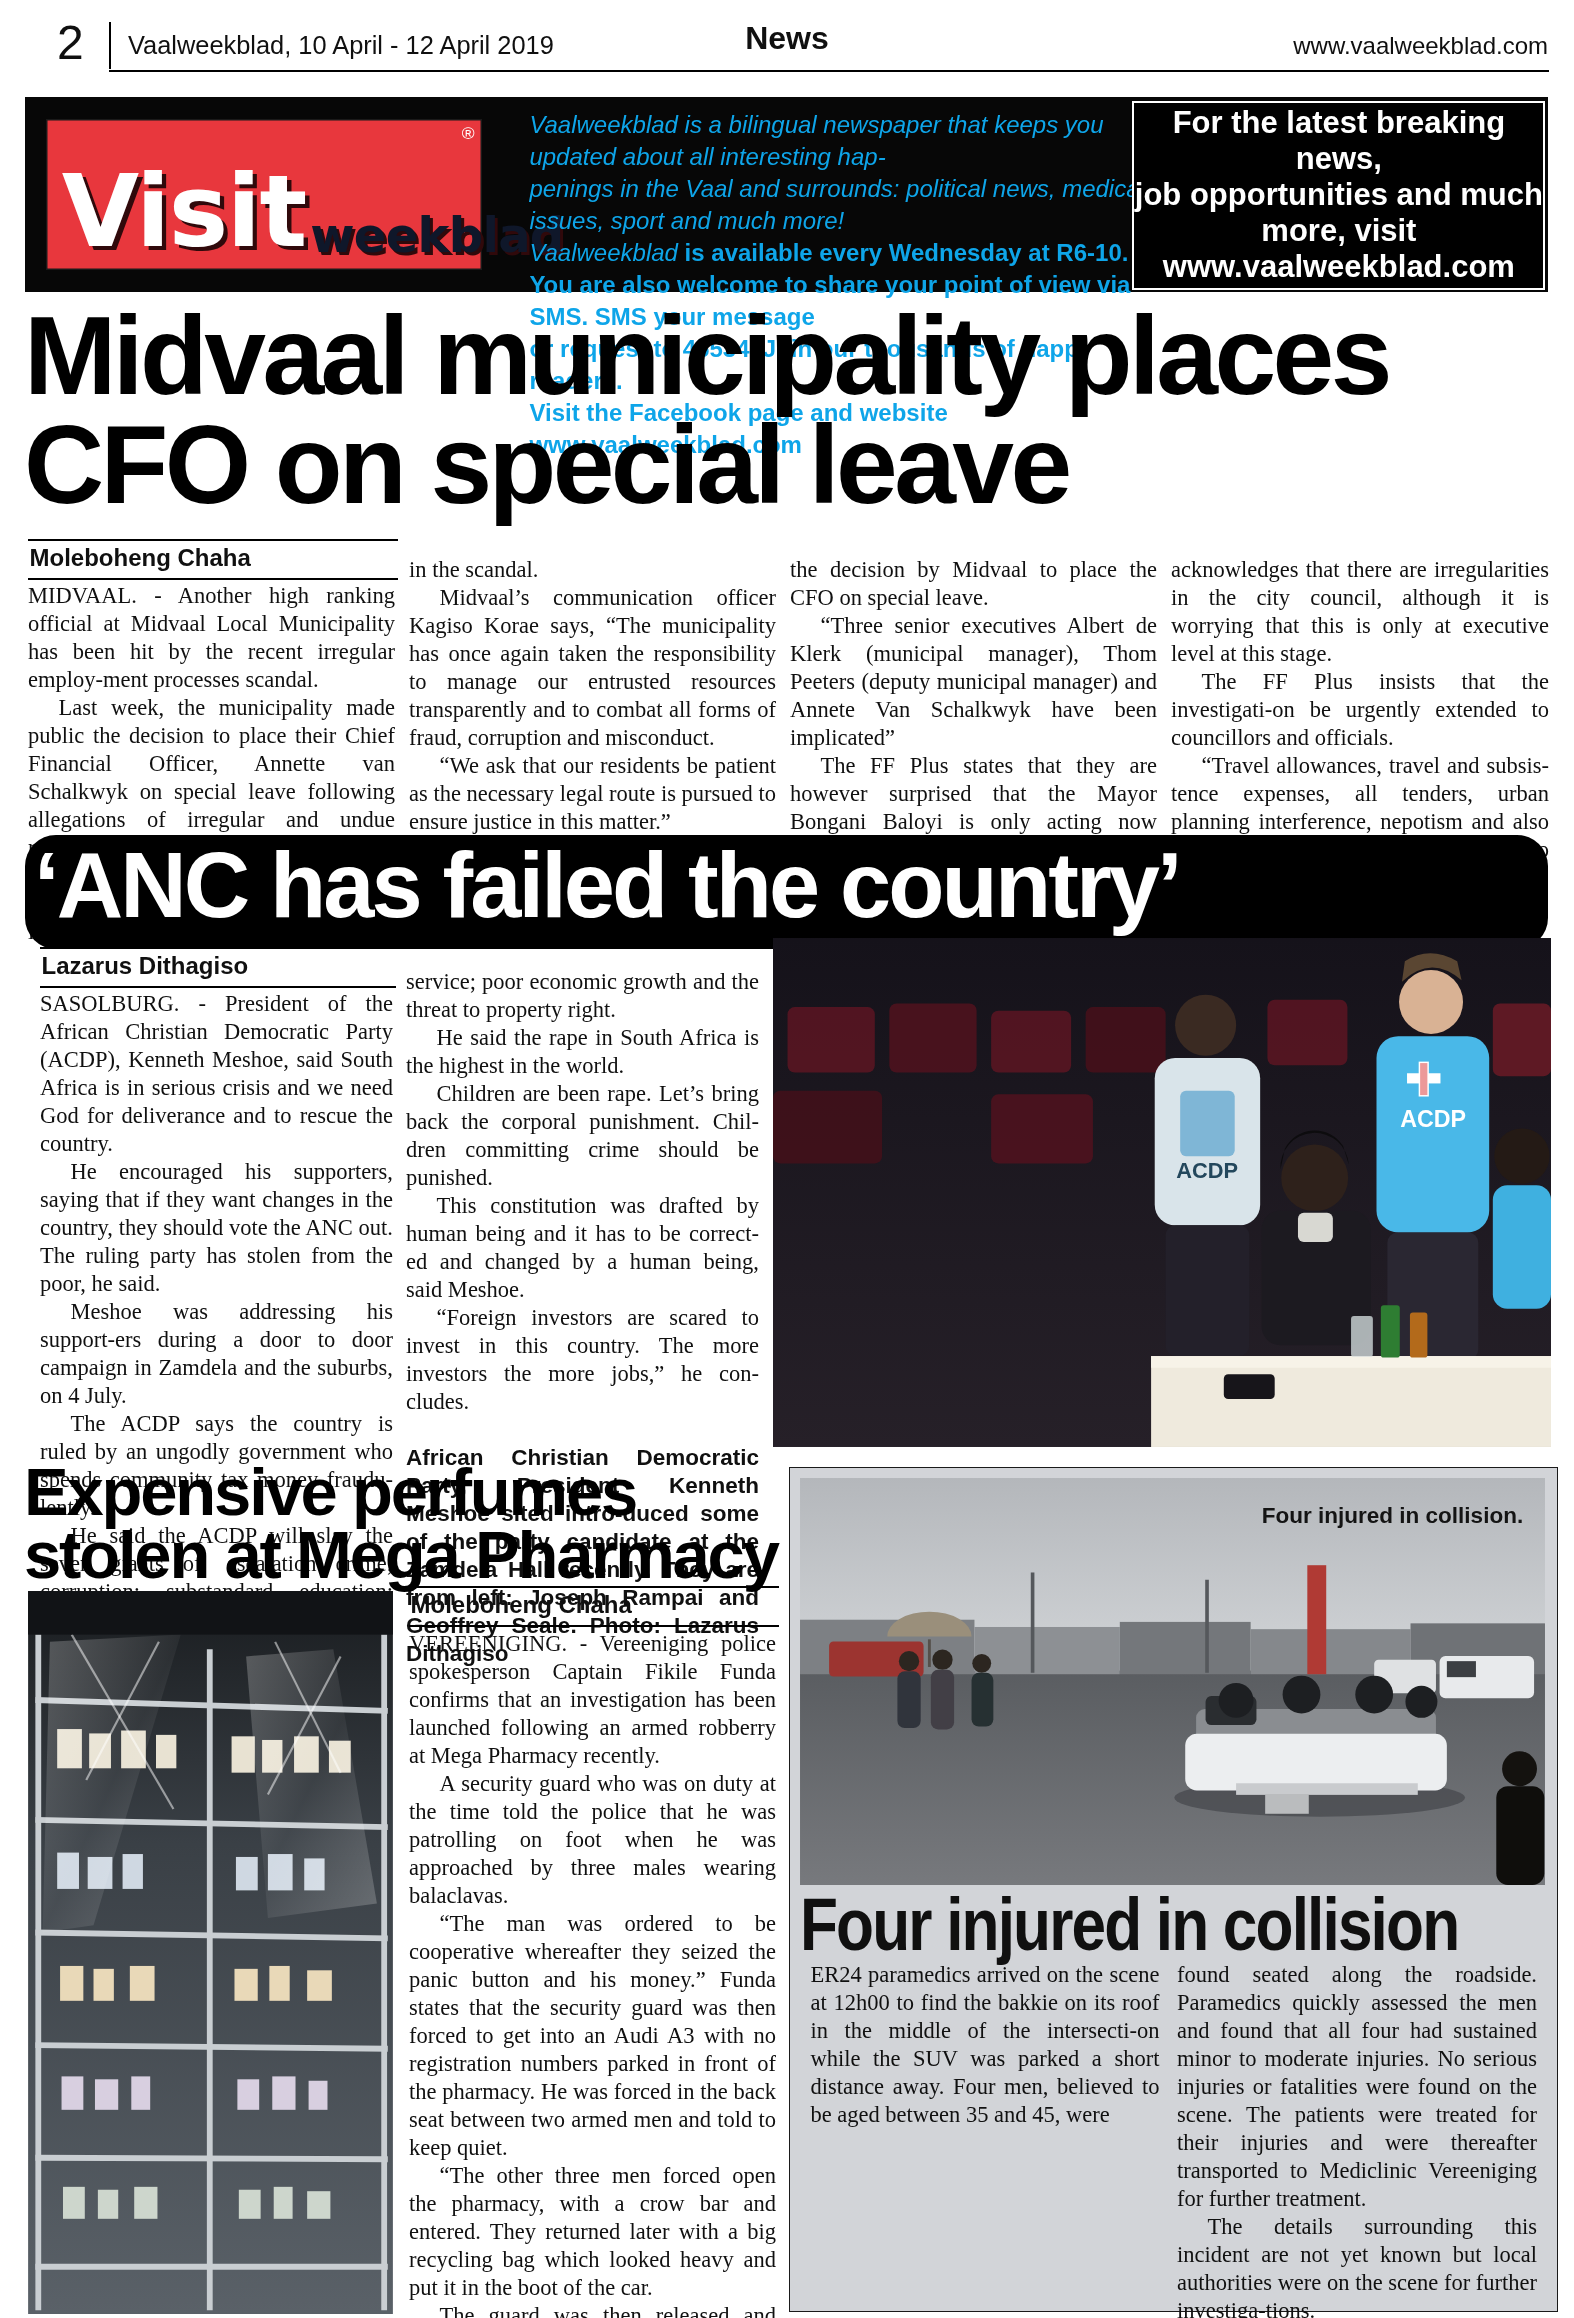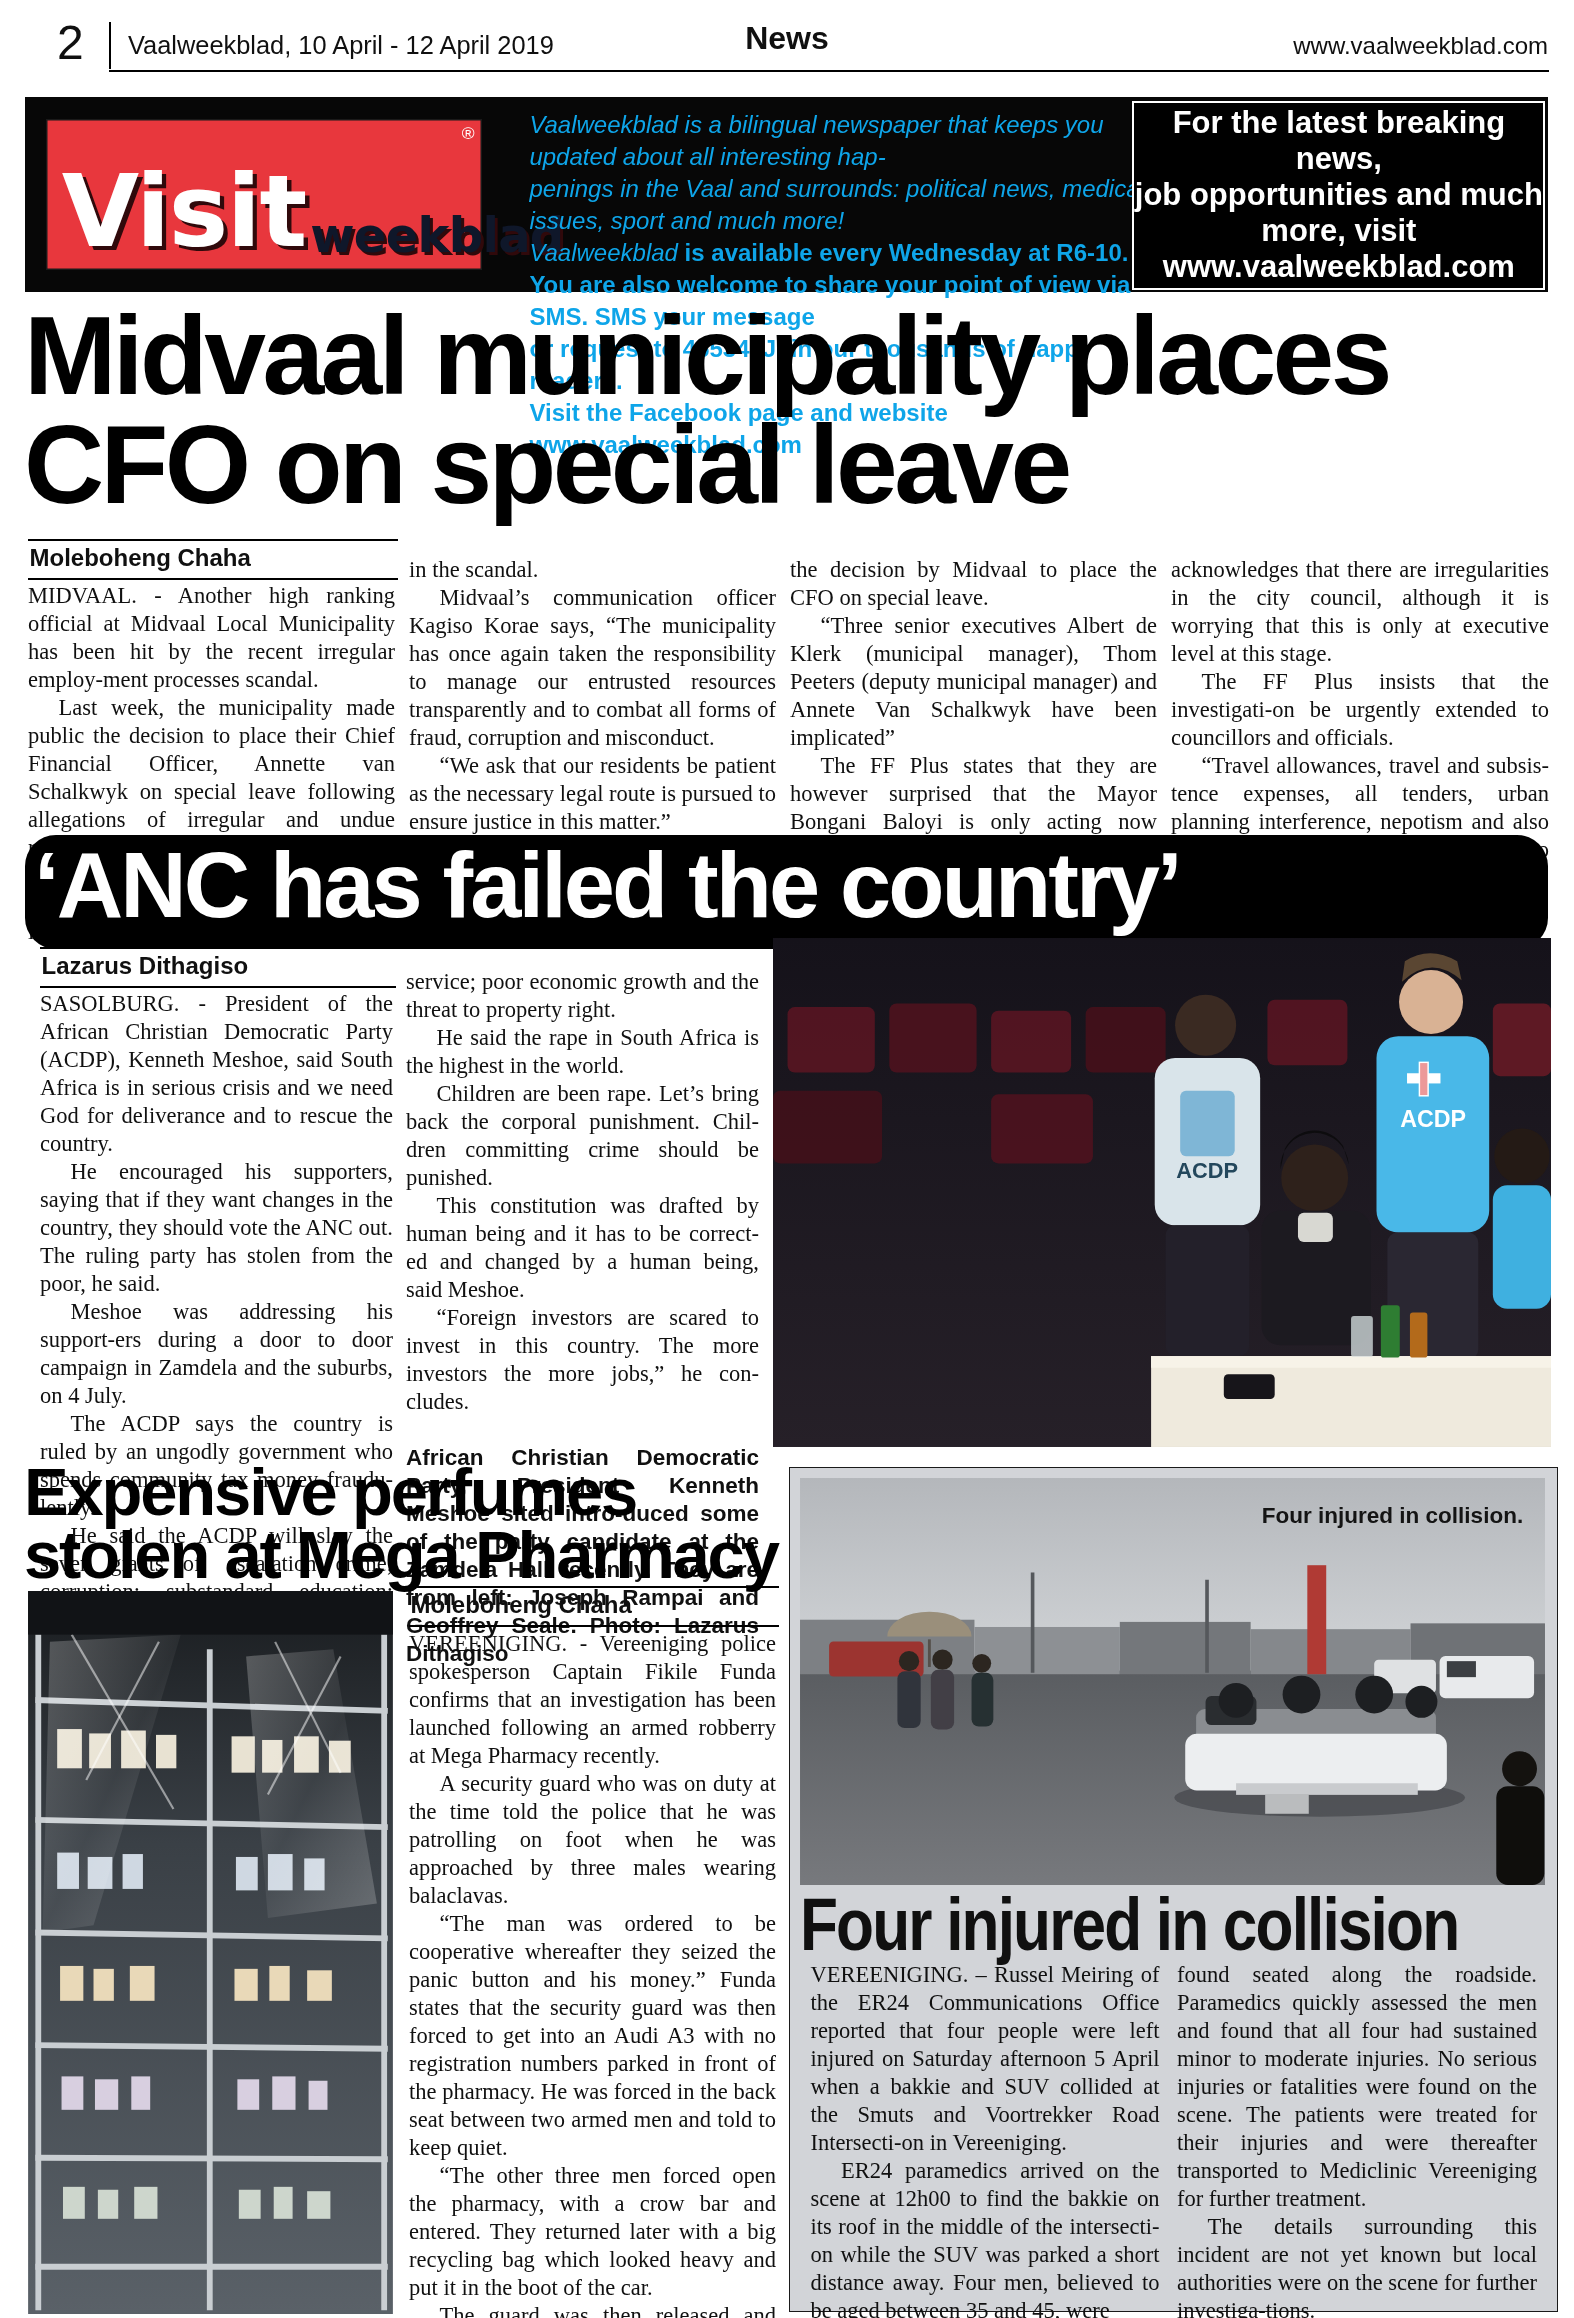--- a/index.html
+++ b/index.html
@@ -367,21 +367,20 @@
         <rect x="640" y="436" width="60" height="26" fill="#babcbe"></rect>
       </g>
 
       <g>
         <circle cx="990" cy="400" r="24" fill="#14120f"></circle>
         <rect x="958" y="424" width="66" height="136" rx="16" fill="#0f0e0c"></rect>
       </g>
     </svg>
     <div class="head-coll">Four injured in collision</div>
     <div class="body-col" style="left:20.4px;top:493px;width:349px;">
-        <p>VEREENIGING. – Russel Meiring of the ER24 Communications Office reported that four people were left injured on Saturday afternoon 5 April when a bakkie and SUV collided at the Smuts and Voortrekker Road Intersecti-on in Vereeniging.</p>
         <p>ER24 paramedics arrived on the scene at 12h00 to find the bakkie on its roof in the middle of the intersecti-on while the SUV was parked a short distance away. Four men, believed to be aged between 35 and 45, were</p>
       </div>
     <div class="body-col" style="left:387px;top:493px;width:360px;">
         <p>found seated along the roadside. Paramedics quickly assessed the men and found that all four had sustained minor to moderate injuries. No serious injuries or fatalities were found on the scene. The patients were treated for their injuries and were thereafter transported to Mediclinic Vereeniging for further treatment.</p>
         <p>The details surrounding this incident are not yet known but local authorities were on the scene for further investiga-tions.</p>
       </div>
   </div>
 
 </div>
 

